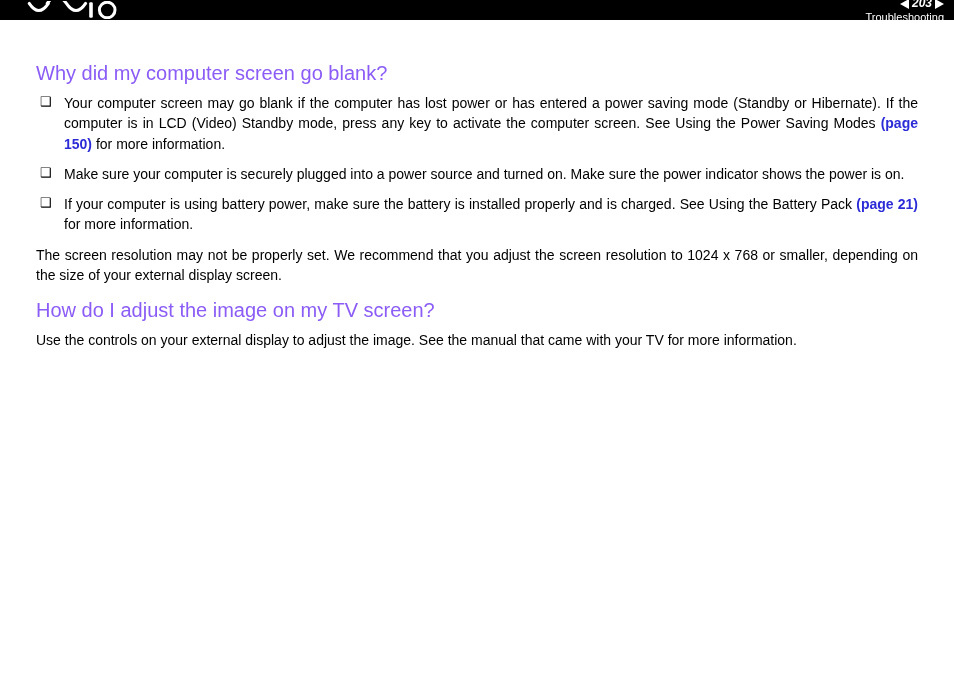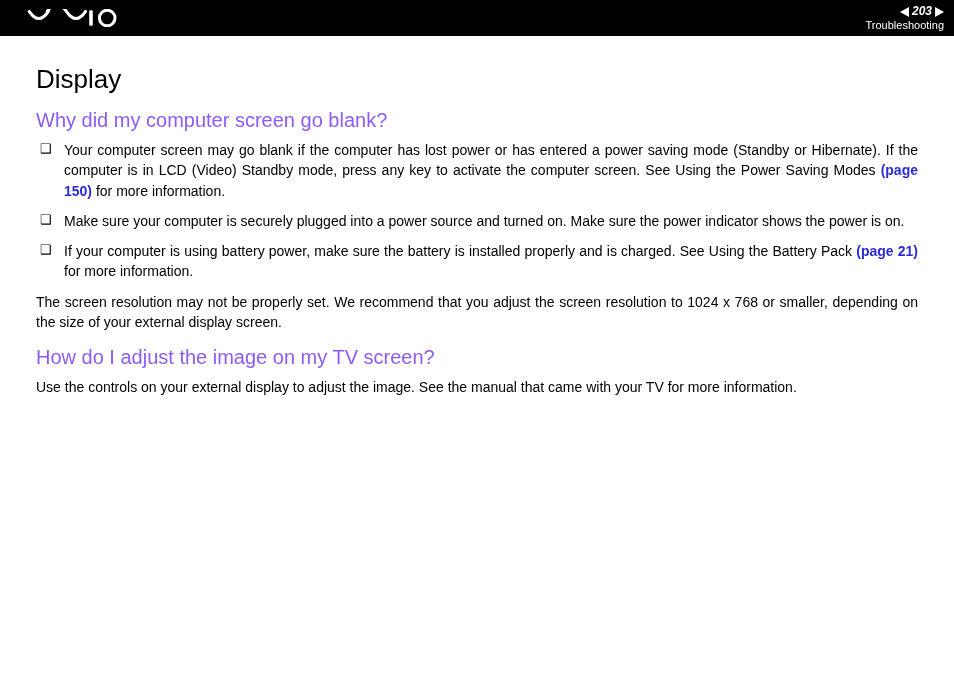--- a/index.html
+++ b/index.html
@@ -7,21 +7,21 @@
     width: 954px;
     height: 674px;
     font-family: Arial, Helvetica, sans-serif;
     background: #fff;
     color: #000;
     overflow: hidden;
   }
   .topbar {
     background: #000;
     color: #fff;
-    height: 36px;
+    height: 20px;
     display: flex;
     align-items: center;
     justify-content: space-between;
     padding: 0 10px 0 26px;
   }
   .vaio-logo {
     display: flex;
     align-items: center;
     height: 36px;
   }
@@ -109,21 +109,20 @@
       <span class="arrow left"></span>
       <span class="num">203</span>
       <span class="arrow right"></span>
     </div>
     <div class="section-label">Troubleshooting</div>
   </div>
 </div>
 
 <div class="content">
 
-  <h1>Display</h1>
 
   <h2>Why did my computer screen go blank?</h2>
   <ul class="bullets">
     <li>
       <span>Your computer screen may go blank if the computer has lost power or has entered a power saving mode (Standby or Hibernate). If the computer is in LCD (Video) Standby mode, press any key to activate the computer screen. See </span><span class="b">Using the Power Saving Modes </span><span class="link">(page 150)</span><span> for more information.</span>
     </li>
     <li>Make sure your computer is securely plugged into a power source and turned on. Make sure the power indicator shows the power is on.</li>
     <li>
       <span>If your computer is using battery power, make sure the battery is installed properly and is charged. See </span><span class="b">Using the Battery Pack </span><span class="link">(page 21)</span><span> for more information.</span>
     </li>

